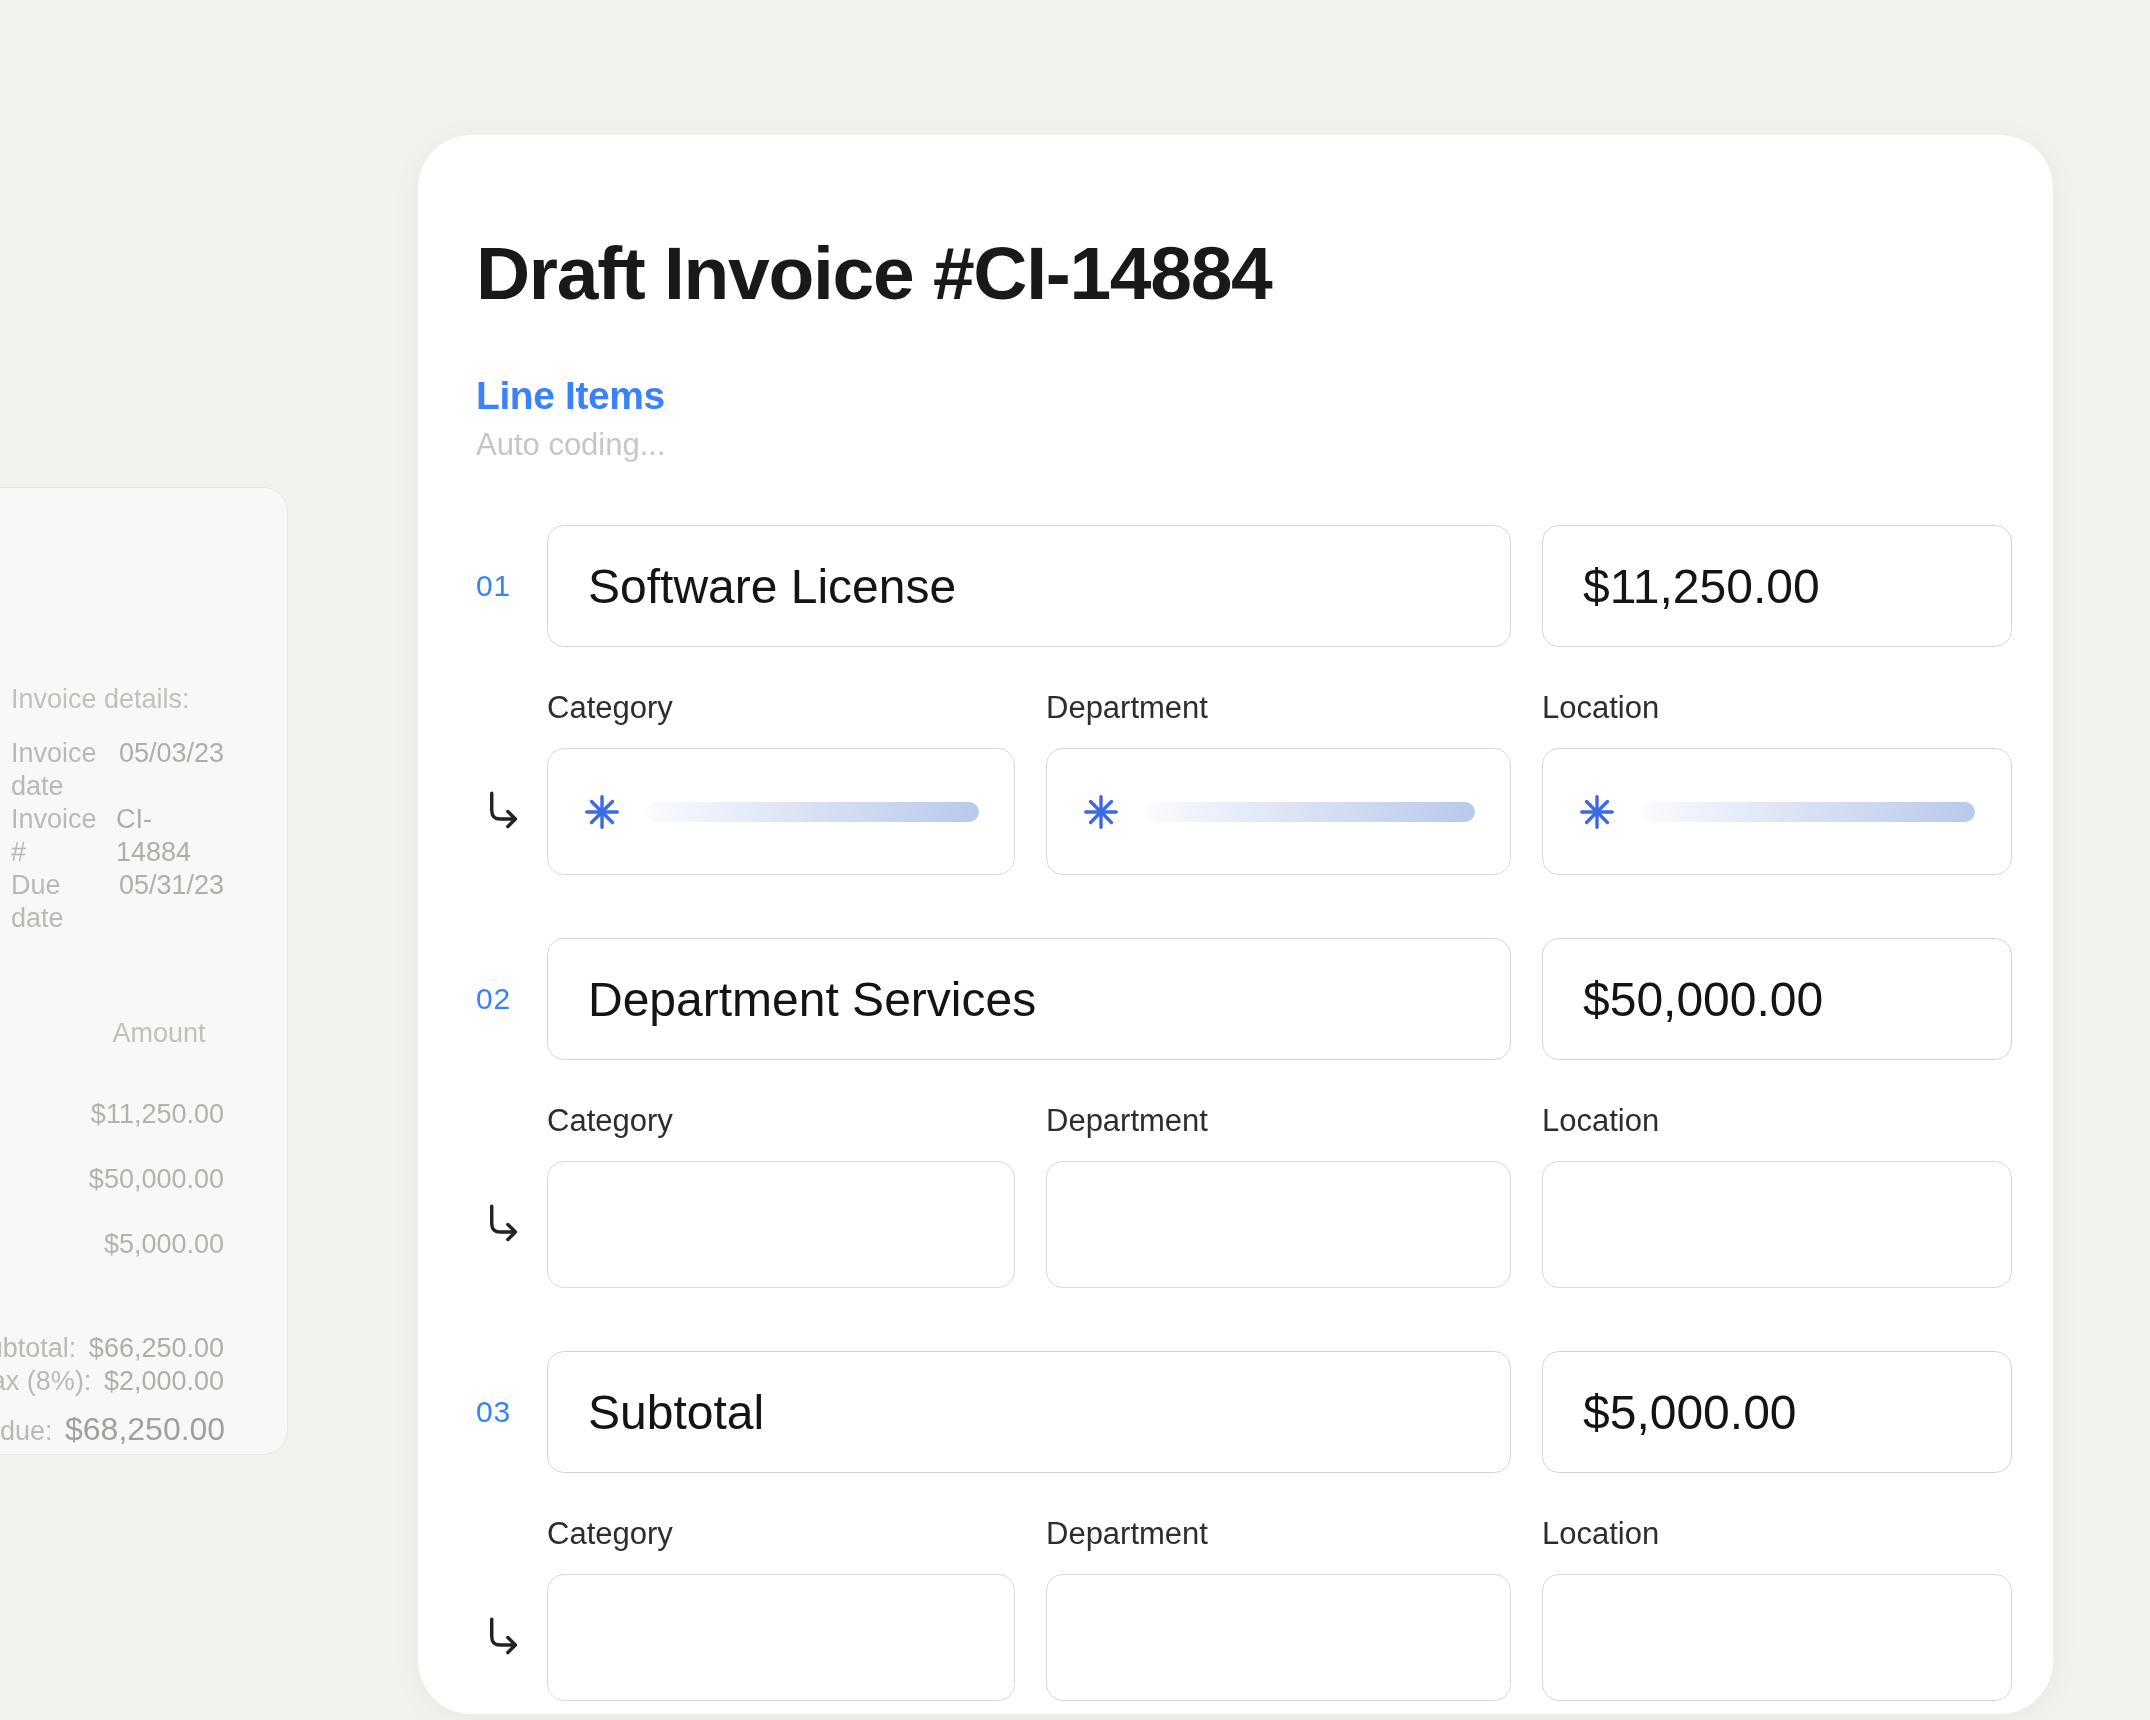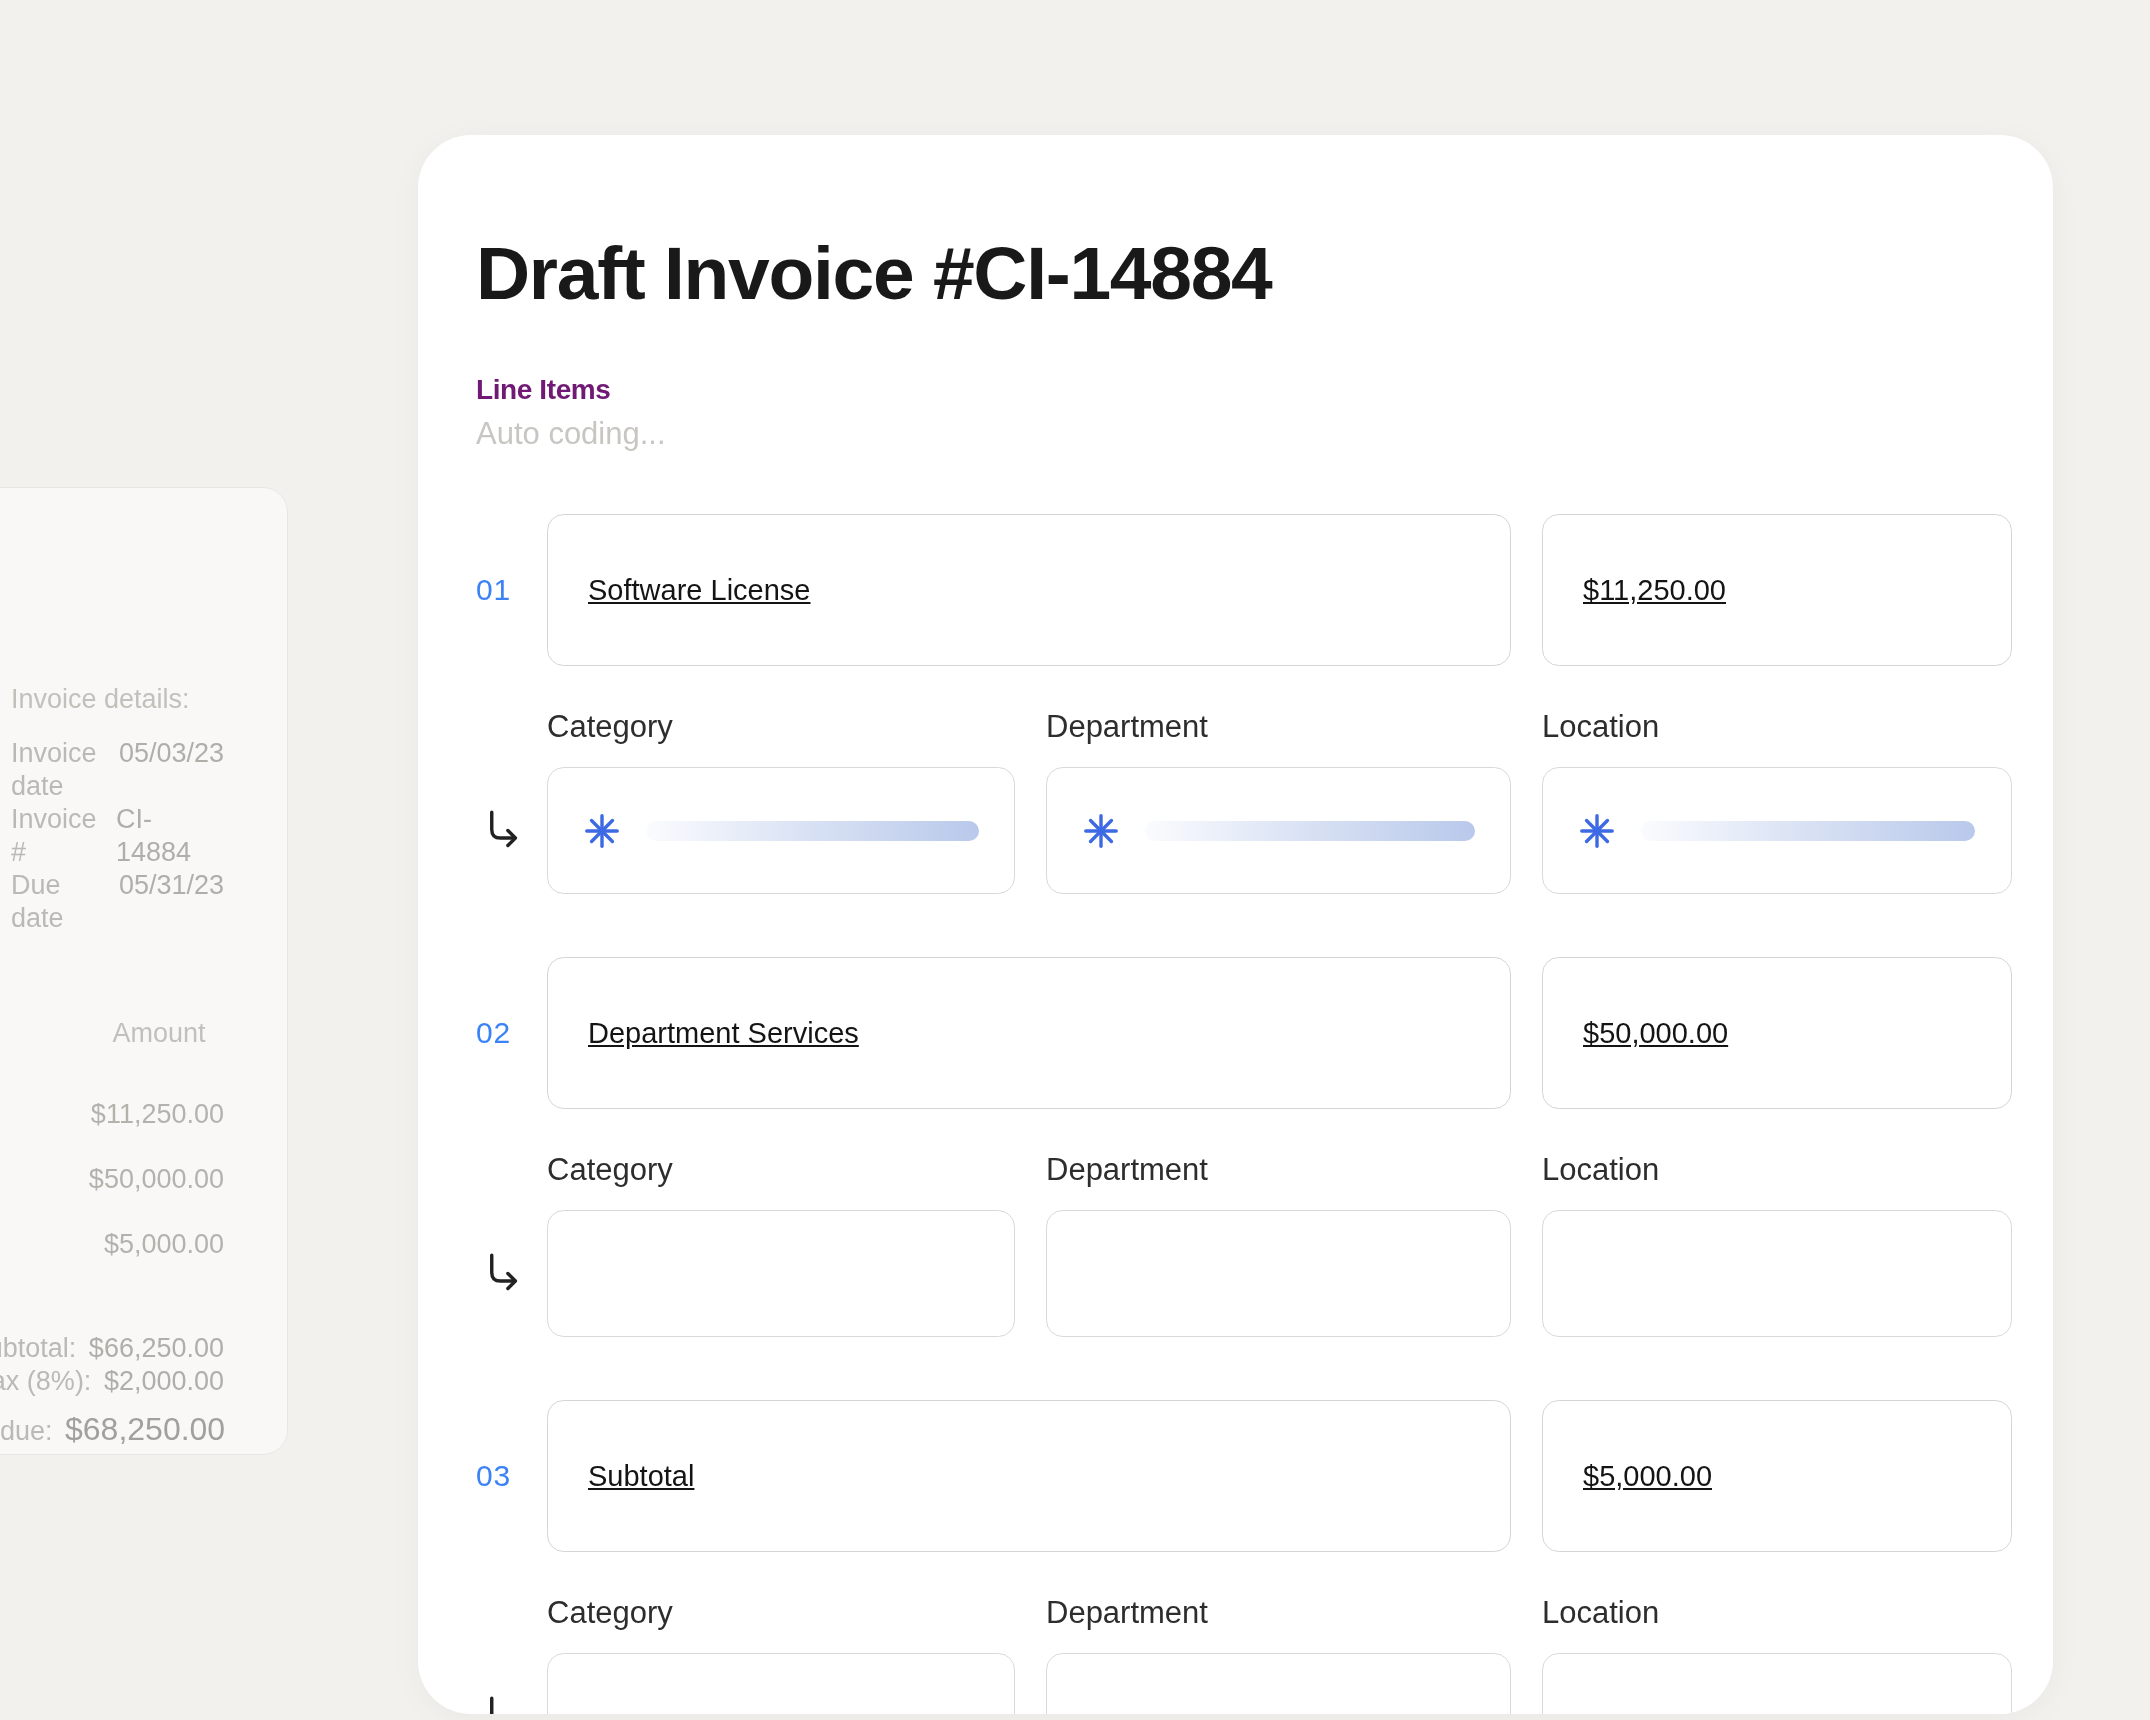--- a/index.html
+++ b/index.html
@@ -43,22 +43,22 @@
     box-shadow:0 5px 33px rgba(0,0,0,0.04);
     box-sizing:border-box;
     padding:99px 42px 0 58px;
     overflow:hidden;
   }
   h1.page-title{
     margin:0;font-size:75px;line-height:1.05;font-weight:600;
     letter-spacing:-1.3px;color:#191919;
   }
   h2.section-heading{
-    margin:63px 0 0;font-size:28px;line-height:1.0;font-weight:600;
-    letter-spacing:-0.4px;color:#701a75;
+    margin:63px 0 0;font-size:39px;line-height:1.0;font-weight:600;
+    letter-spacing:-0.4px;color:#3b82f6;
   }
   .auto-coding{
     margin-top:11.7px;font-size:31px;line-height:37px;color:#c8c6c2;
   }
   .line-items{margin-top:62px;}
   .line-item + .line-item{margin-top:63px;}
 
   .grid{
     display:grid;
     grid-template-columns:40px 468px 465px 470px;
@@ -66,26 +66,25 @@
   }
   .row-number{
     grid-column:1;align-self:center;
     font-size:30px;color:#3b82f6;letter-spacing:0.8px;
   }
   .desc-box{
     grid-column:2 / span 2;
   }
   .amount-box{grid-column:4;}
   .input-box{
-    height:152px;box-sizing:border-box;
+    height:122px;box-sizing:border-box;
     border:1.7px solid #d7d5d1;border-radius:16.7px;background:#fff;
     display:flex;align-items:center;
-    padding:0 40px;font-size:29px;color:#141414;
+    padding:0 40px;font-size:48px;color:#141414;
     cursor:text;
-    text-decoration:underline;
   }
   .coding-labels{margin-top:42px;}
   .coding-labels .field-label{
     font-size:31px;line-height:37px;color:#2d2d2d;
   }
   .coding-labels .field-label:nth-of-type(1){grid-column:2;}
   .coding-labels .field-label:nth-of-type(2){grid-column:3;}
   .coding-labels .field-label:nth-of-type(3){grid-column:4;}
   .coding-row{margin-top:22px;}
   .arrow-cell{

